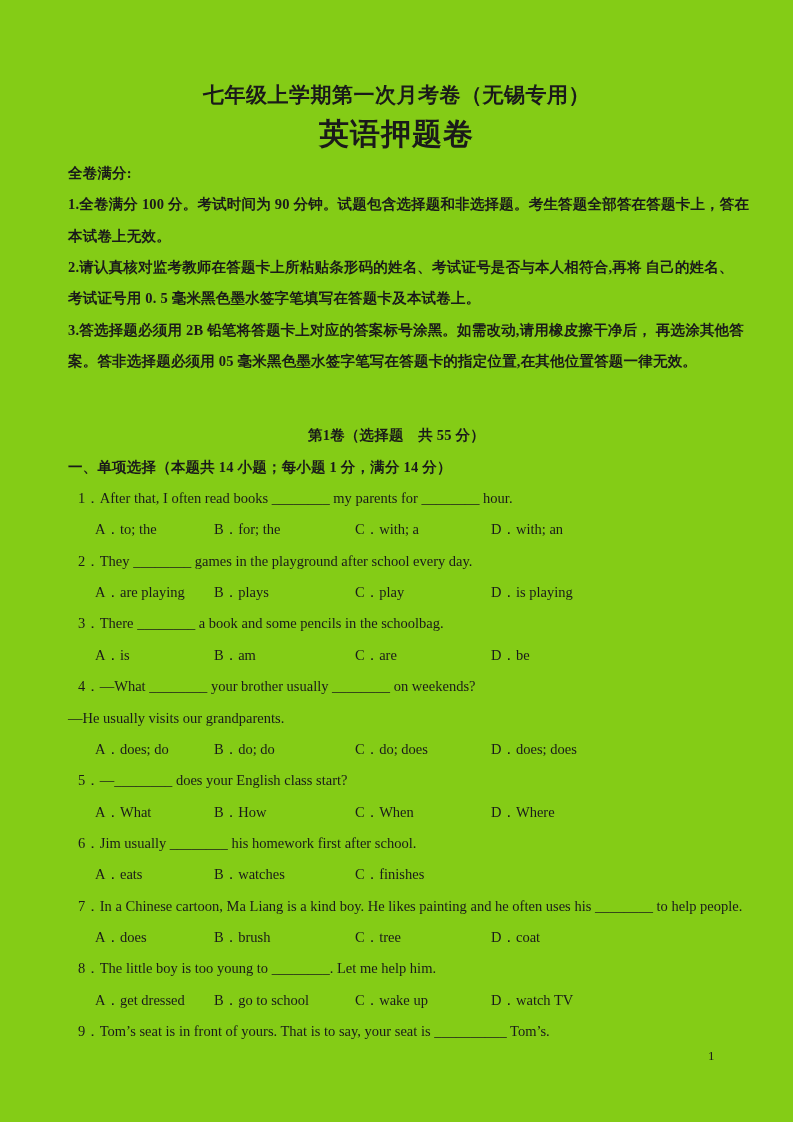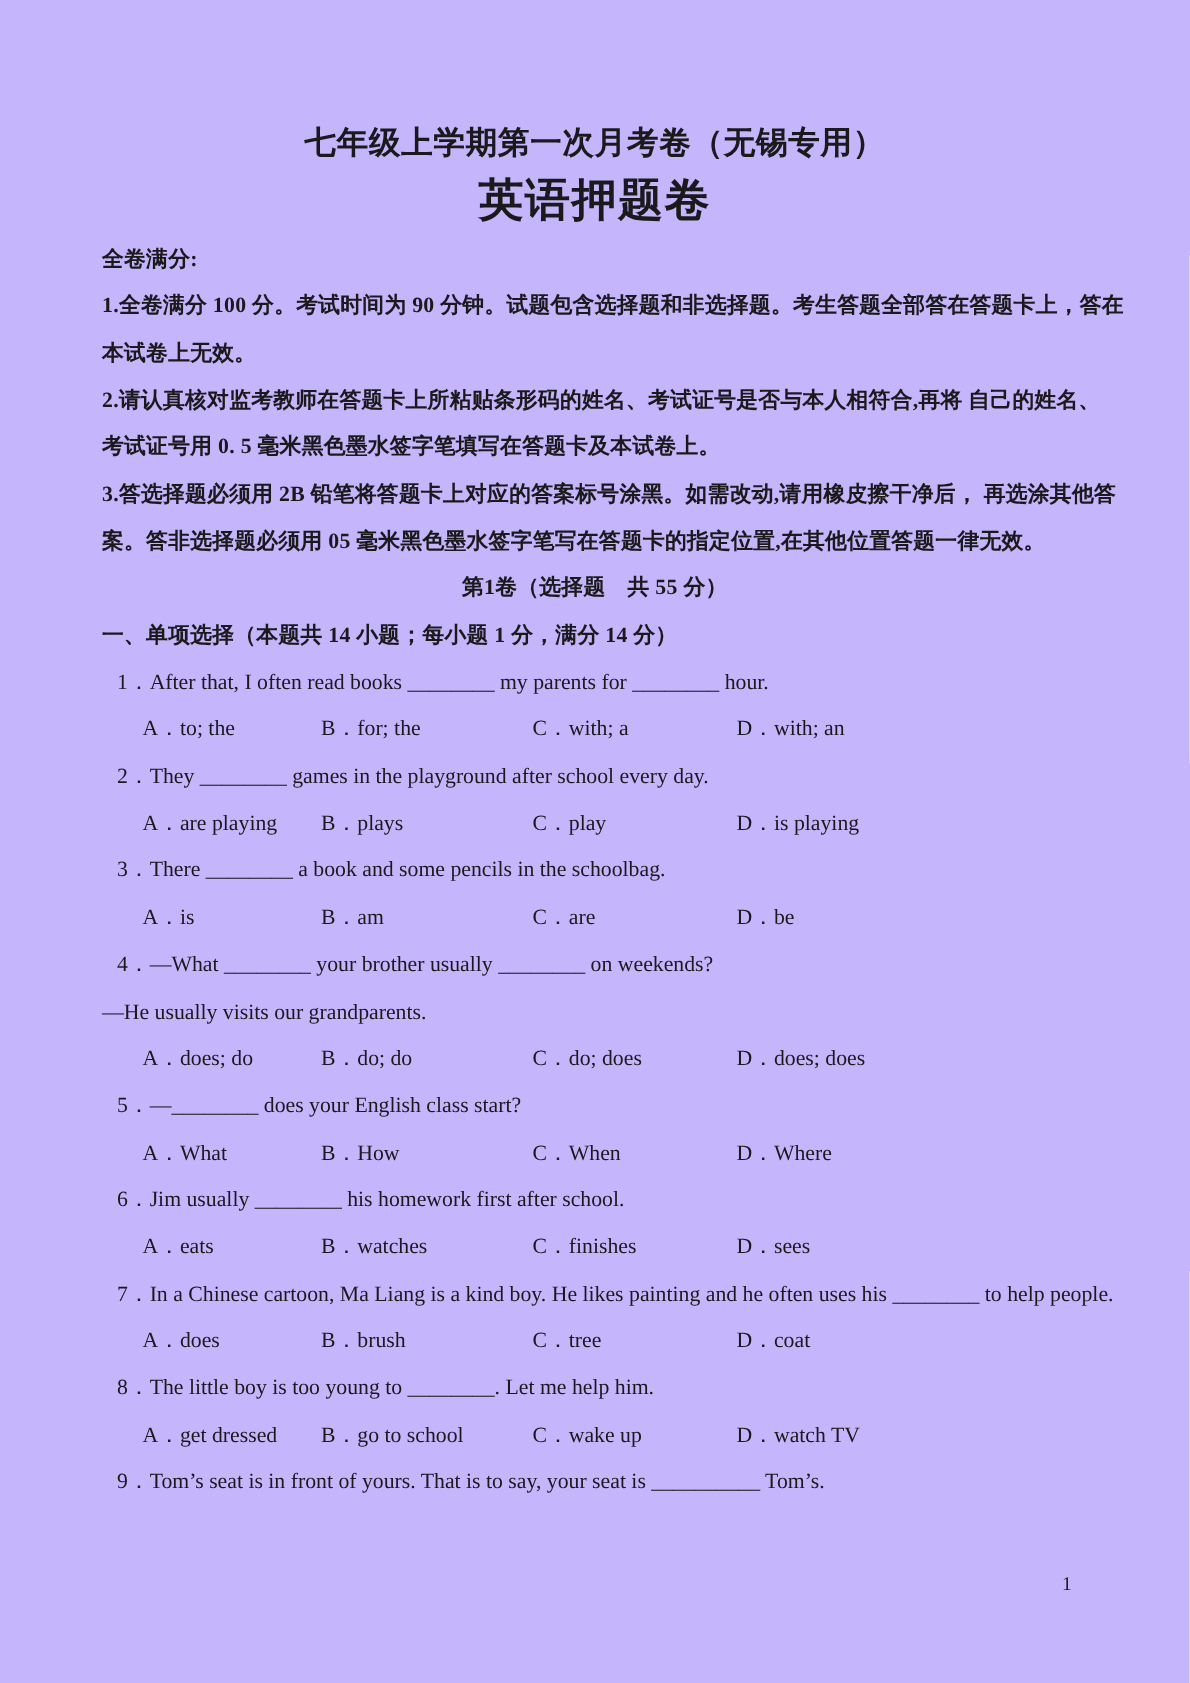--- a/index.html
+++ b/index.html
@@ -1,21 +1,21 @@
 <!DOCTYPE html>
 <html><head>
 <meta charset="utf-8">
 <style>
   html,body { margin:0; padding:0; background:#e8e8e8; }
   .page {
     position: relative;
     width: 793px;
     height: 1122px;
     margin: 0 auto;
-    background: #c4b5fd;
+    background: #84cc16;
     color: #1a1a1a;
     font-family: "Liberation Serif", "DejaVu Serif", serif;
     overflow: hidden;
   }
   .title1 {
     padding-top: 80px;
     text-align: center;
     font-size: 21px;
     line-height: 30px;
     font-weight: bold;
@@ -31,21 +31,21 @@
   }
   .content { padding: 0 68px; }
   .line {
     height: 31.35px;
     line-height: 31.35px;
     font-size: 14.5px;
     white-space: nowrap;
   }
   .cn { letter-spacing: 0.2px; }
   .bold { font-weight: bold; }
-  .center { text-align: center; }
+  .center { text-align: center; margin-top: 43px; }
   .stem { padding-left: 10px; }
   .follow { padding-left: 0; }
   .opts { display: flex; padding-left: 27px; }
   .opt-a { width: 119px; }
   .opt-b { width: 141px; }
   .opt-c { width: 136px; }
   .opt-d { flex: 1; }
   .page-number {
     position: absolute;
     left: 708px;
@@ -125,21 +125,20 @@
         <span class="opt-d">D．Where</span>
       </div>
     </div>
 
     <div>
       <div class="line stem">6．Jim usually ________ his homework first after school.</div>
       <div class="line opts">
         <span class="opt-a">A．eats</span>
         <span class="opt-b">B．watches</span>
         <span class="opt-c">C．finishes</span>
-        <span class="opt-d">D．sees</span>
       </div>
     </div>
 
     <div>
       <div class="line stem">7．In a Chinese cartoon, Ma Liang is a kind boy. He likes painting and he often uses his ________ to help people.</div>
       <div class="line opts">
         <span class="opt-a">A．does</span>
         <span class="opt-b">B．brush</span>
         <span class="opt-c">C．tree</span>
         <span class="opt-d">D．coat</span>

